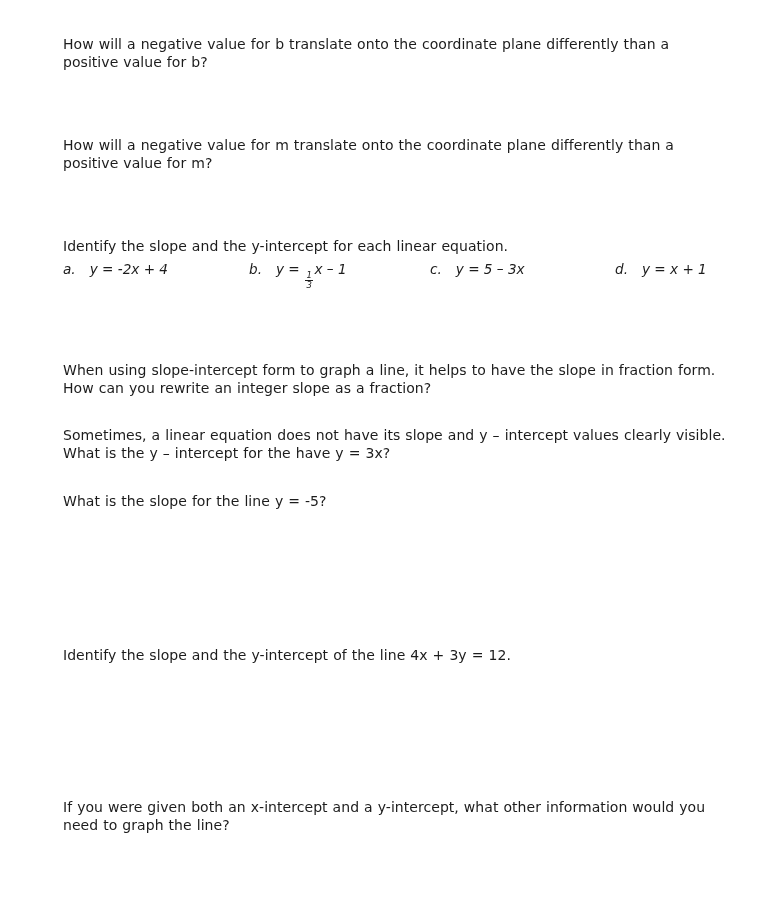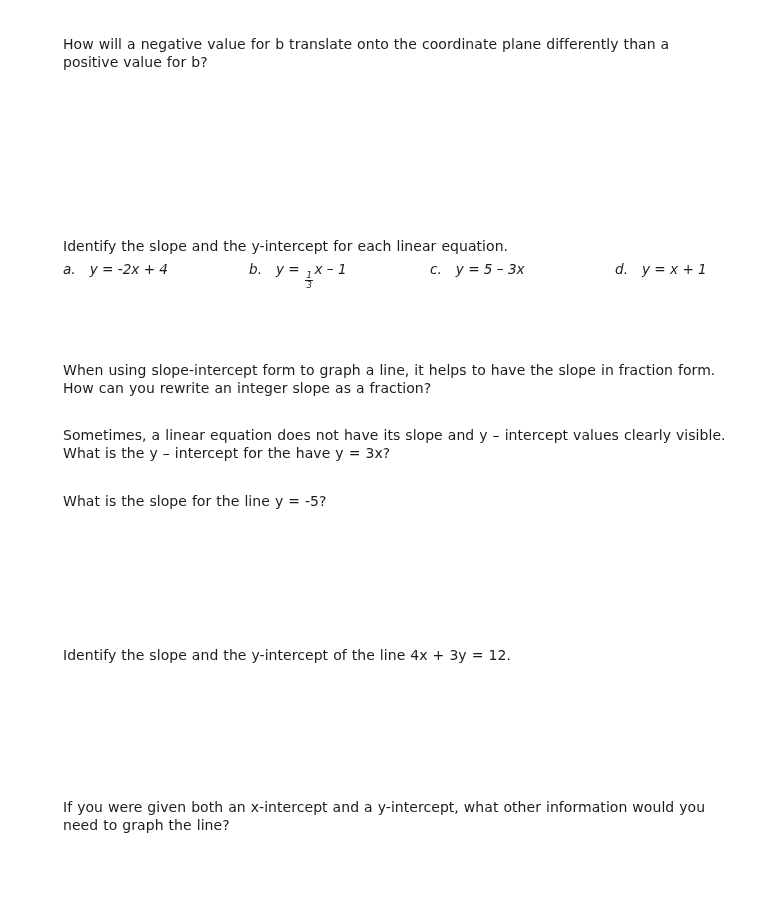--- a/index.html
+++ b/index.html
@@ -74,20 +74,22 @@
 <body>
 
 <div class="page">
 
   <div class="q" style="top:36px">
     <span class="line">How will a negative value for b translate onto the coordinate plane differently than a</span>
     <span class="line">positive value for b?</span>
   </div>
 
   <div class="q" style="top:137px">
+    <span class="line">How will a negative value for m translate onto the coordinate plane differently than a</span>
+    <span class="line">positive value for m?</span>
   </div>
 
   <div class="q" style="top:238px">
     <span class="line">Identify the slope and the y-intercept for each linear equation.</span>
   </div>
 
   <div class="eq-row">
     <span class="eq-item" style="left:63px">
       <span class="eq-label">a.</span><span>y = -2x + 4</span>
     </span>

